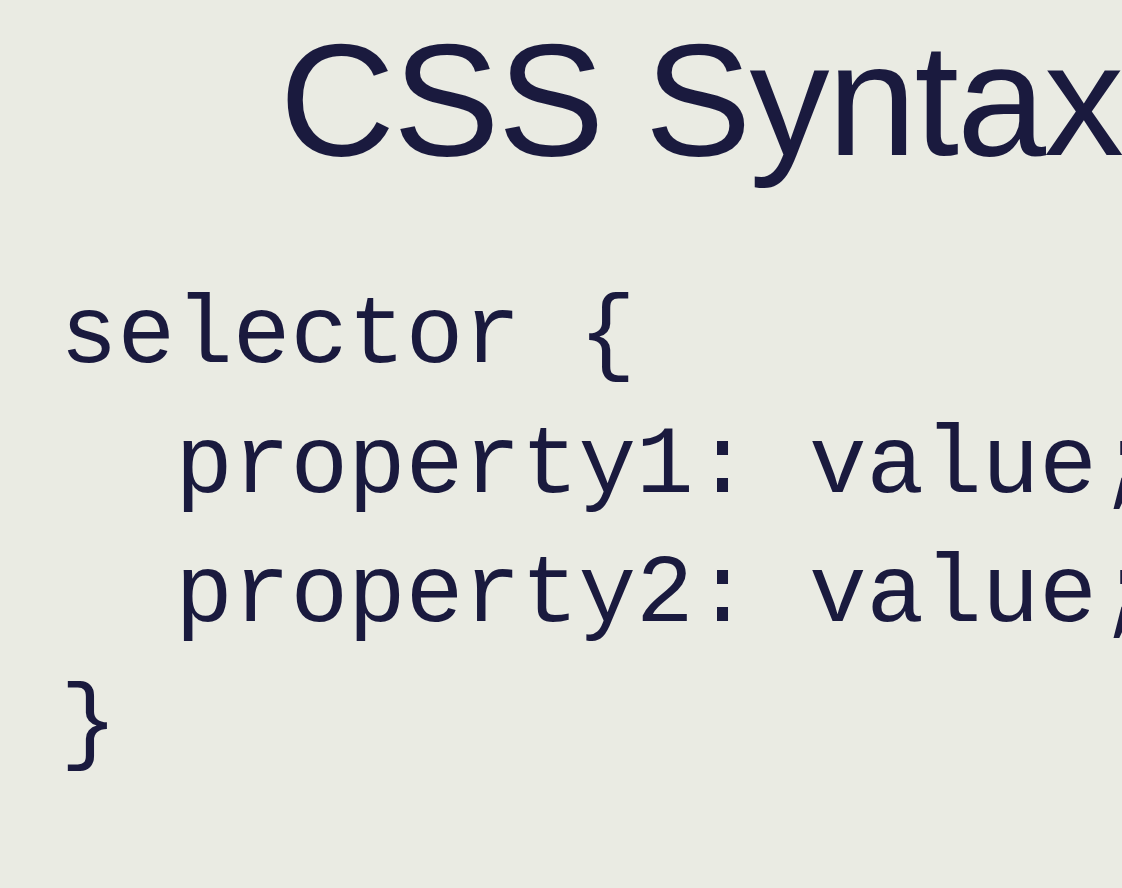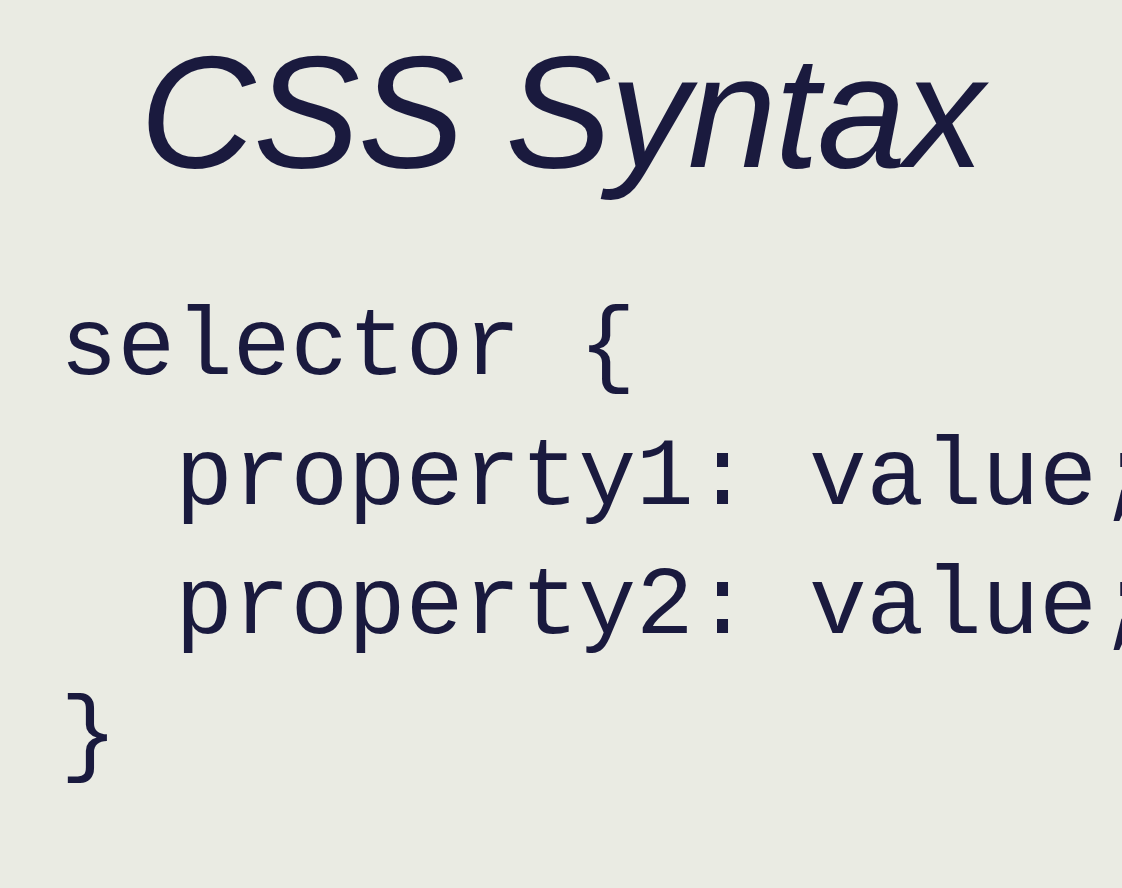--- a/index.html
+++ b/index.html
@@ -11,25 +11,24 @@
       width: 1122px;
       height: 888px;
       background-color: #eaebe3;
       color: #1a1a3e;
       display: flex;
       flex-direction: column;
       padding: 0;
     }
     .title {
       font-family: 'Segoe UI', 'Helvetica Neue', sans-serif;
-      font-style: italic;
       font-weight: 400;
       font-size: 160px;
-      text-align: center;
-      margin-top: 20px;
+      text-align: right;
+      margin-top: 8px;
       margin-bottom: 80px;
       letter-spacing: -2px;
       color: #1a1a3e;
     }
     .code-block {
       font-family: 'Consolas', 'Menlo', 'Monaco', 'Courier New', monospace;
       font-size: 96px;
       line-height: 1.35;
       padding-left: 60px;
       white-space: pre;

